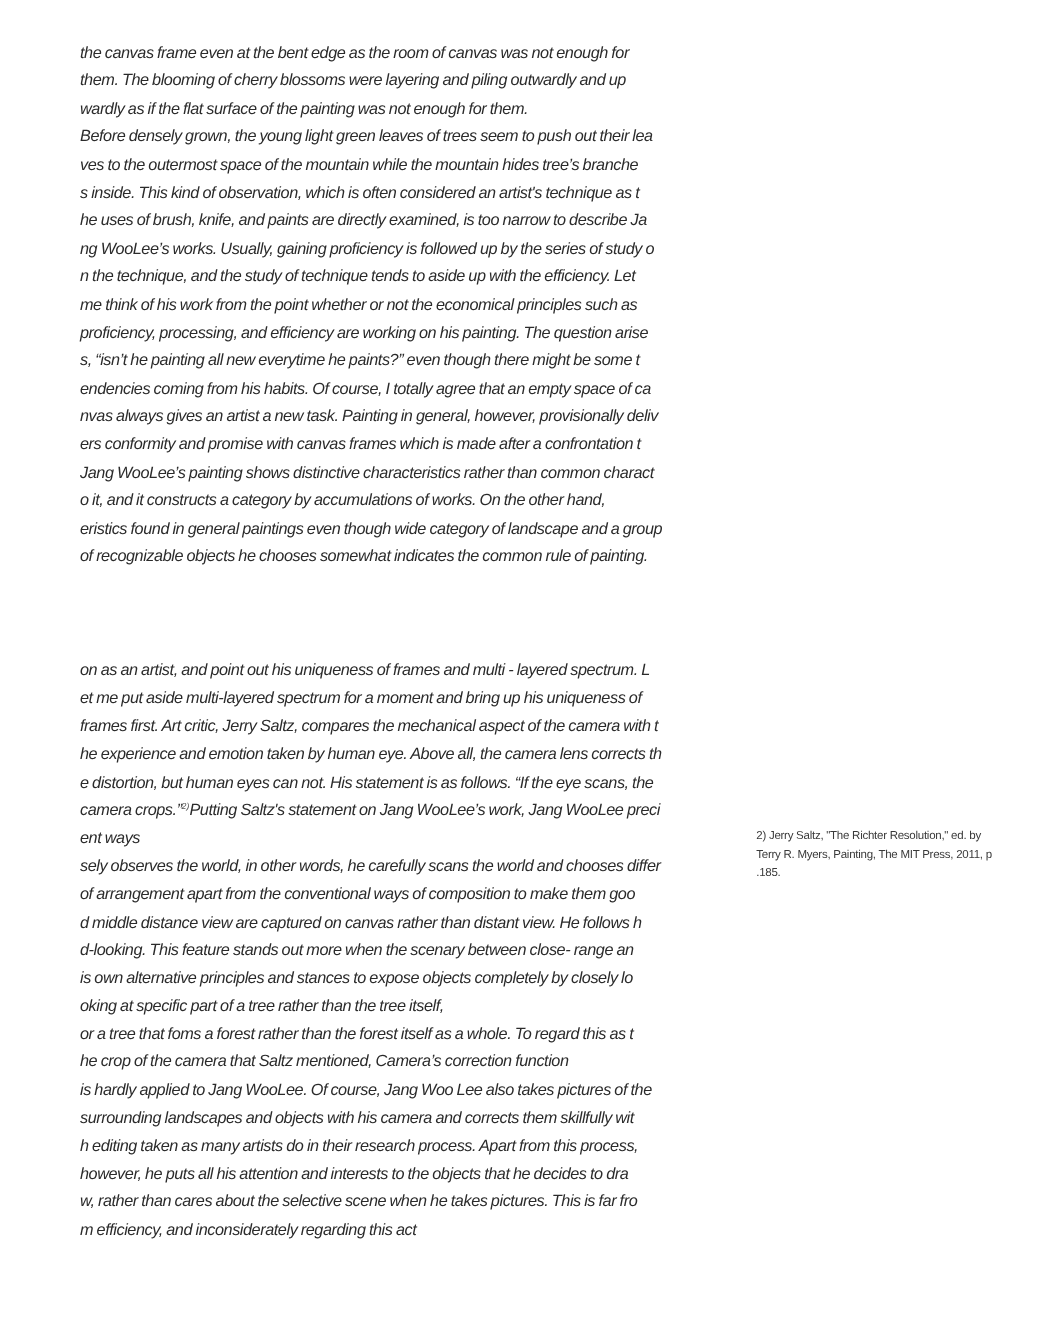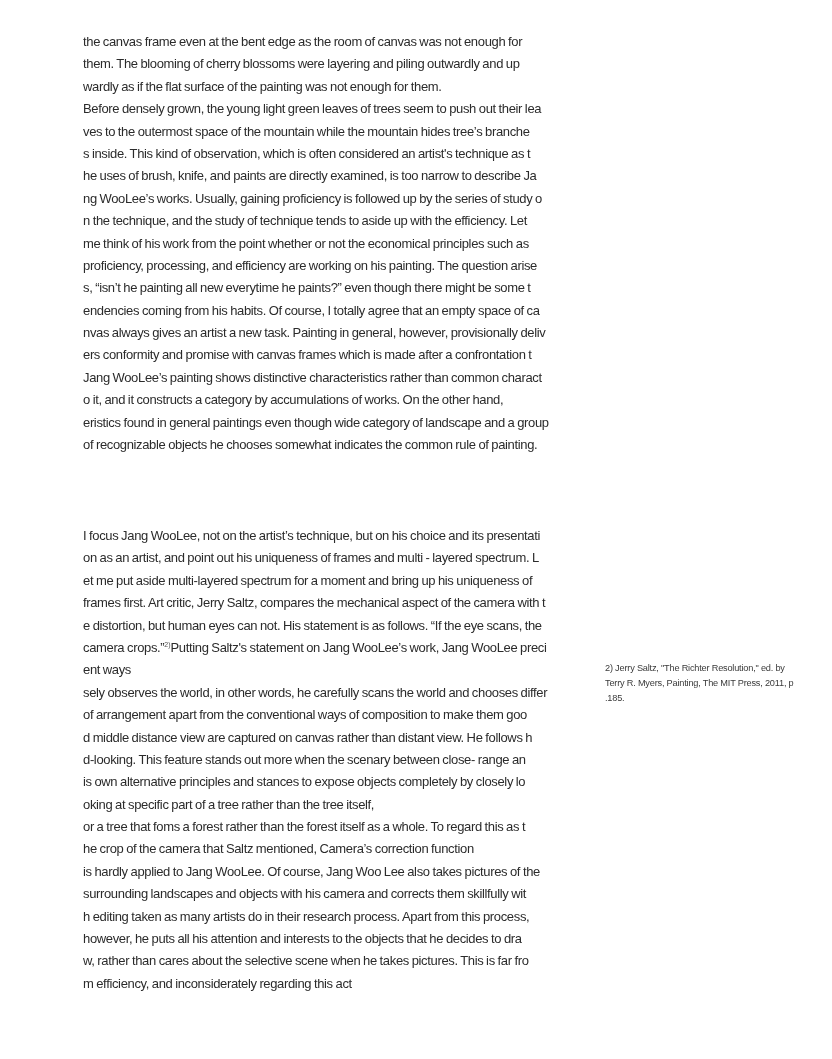--- a/index.html
+++ b/index.html
@@ -15,22 +15,23 @@
       font-family: "Liberation Sans", "DejaVu Sans", sans-serif;
       color: #2b2b2b;
     }
     .page {
       position: absolute;
       left: 0; top: 0;
       width: 832px; height: 1059px;
     }
     .main-col {
       position: absolute;
-      left: 83px;
+      left: 64px;
       width: 495px;
+      font-style: italic;
     }
     .line {
       height: 22.4px;
       line-height: 22.4px;
       font-size: 13px;
       letter-spacing: -0.35px;
       word-spacing: -0.5px;
       white-space: nowrap;
       overflow: visible;
     }
@@ -77,24 +78,24 @@
       <div class="line">nvas always  gives an artist a new task. Painting in general, however, provisionally deliv</div>
       <div class="line">ers  conformity and promise with canvas frames which is made after a confrontation  t</div>
       <div class="line">Jang WooLee’s painting shows distinctive characteristics rather than common  charact</div>
       <div class="line">o it, and it constructs a category by accumulations of works. On the other hand,</div>
       <div class="line">eristics found in general paintings even though wide category of landscape  and a group</div>
       <div class="line">of recognizable objects he chooses somewhat indicates the common  rule of painting.</div>
     </div>
 
   <div class="main-col block-2">
     <div id="p2a">
-        <div class="line">I focus Jang WooLee, not on the artist’s technique, but on his choice and its  presentati</div>
         <div class="line">on as an artist, and point out his uniqueness of frames and multi -  layered spectrum. L</div>
         <div class="line">et me put aside  multi-layered spectrum for a  moment and  bring up his uniqueness of</div>
         <div class="line">frames first. Art critic, Jerry Saltz, compares the  mechanical aspect of the camera with t</div>
+        <div class="line">he experience and emotion taken by human eye. Above all, the camera lens corrects th</div>
         <div class="line">e distortion, but human eyes  can not. His statement is as follows. “If the eye scans,  the</div>
       </div>
     <div class="line">
       <span>camera crops.”</span><sup class="fn-ref">2)</sup><span>Putting  Saltz's statement on Jang WooLee’s work, Jang WooLee preci</span>
     </div>
     <div id="p2b">
         <div class="line">ent  ways</div>
         <div class="line">sely observes the  world, in other words, he carefully scans the world and chooses differ</div>
         <div class="line">of arrangement apart from the conventional ways of composition to make them  goo</div>
         <div class="line">d middle distance view are captured on canvas rather than distant  view. He follows h</div>

